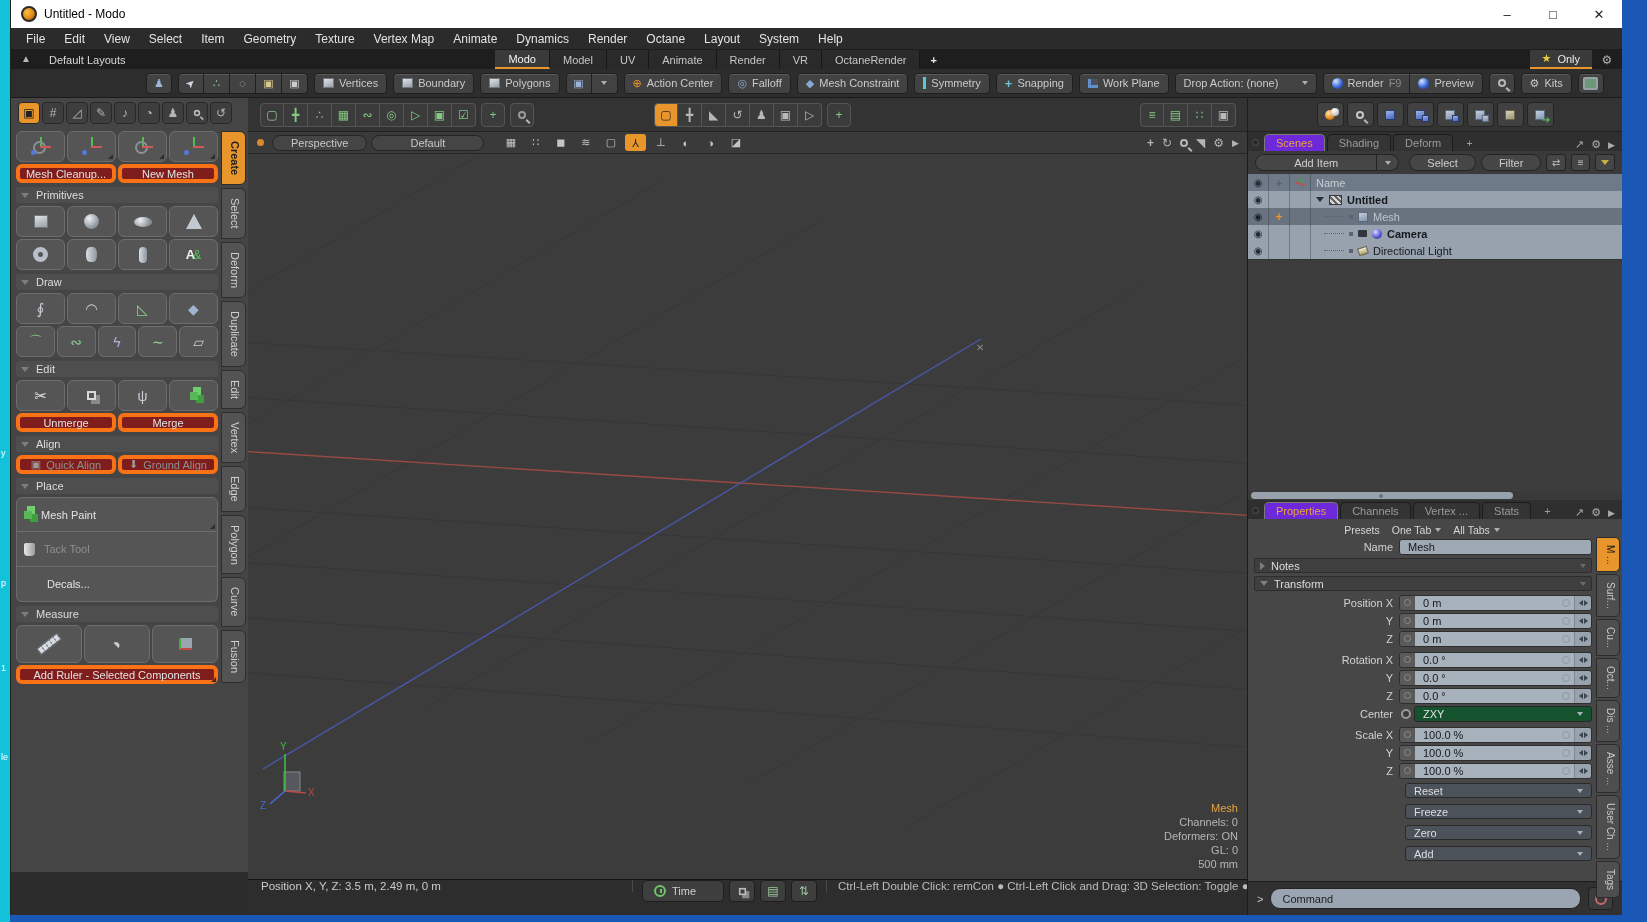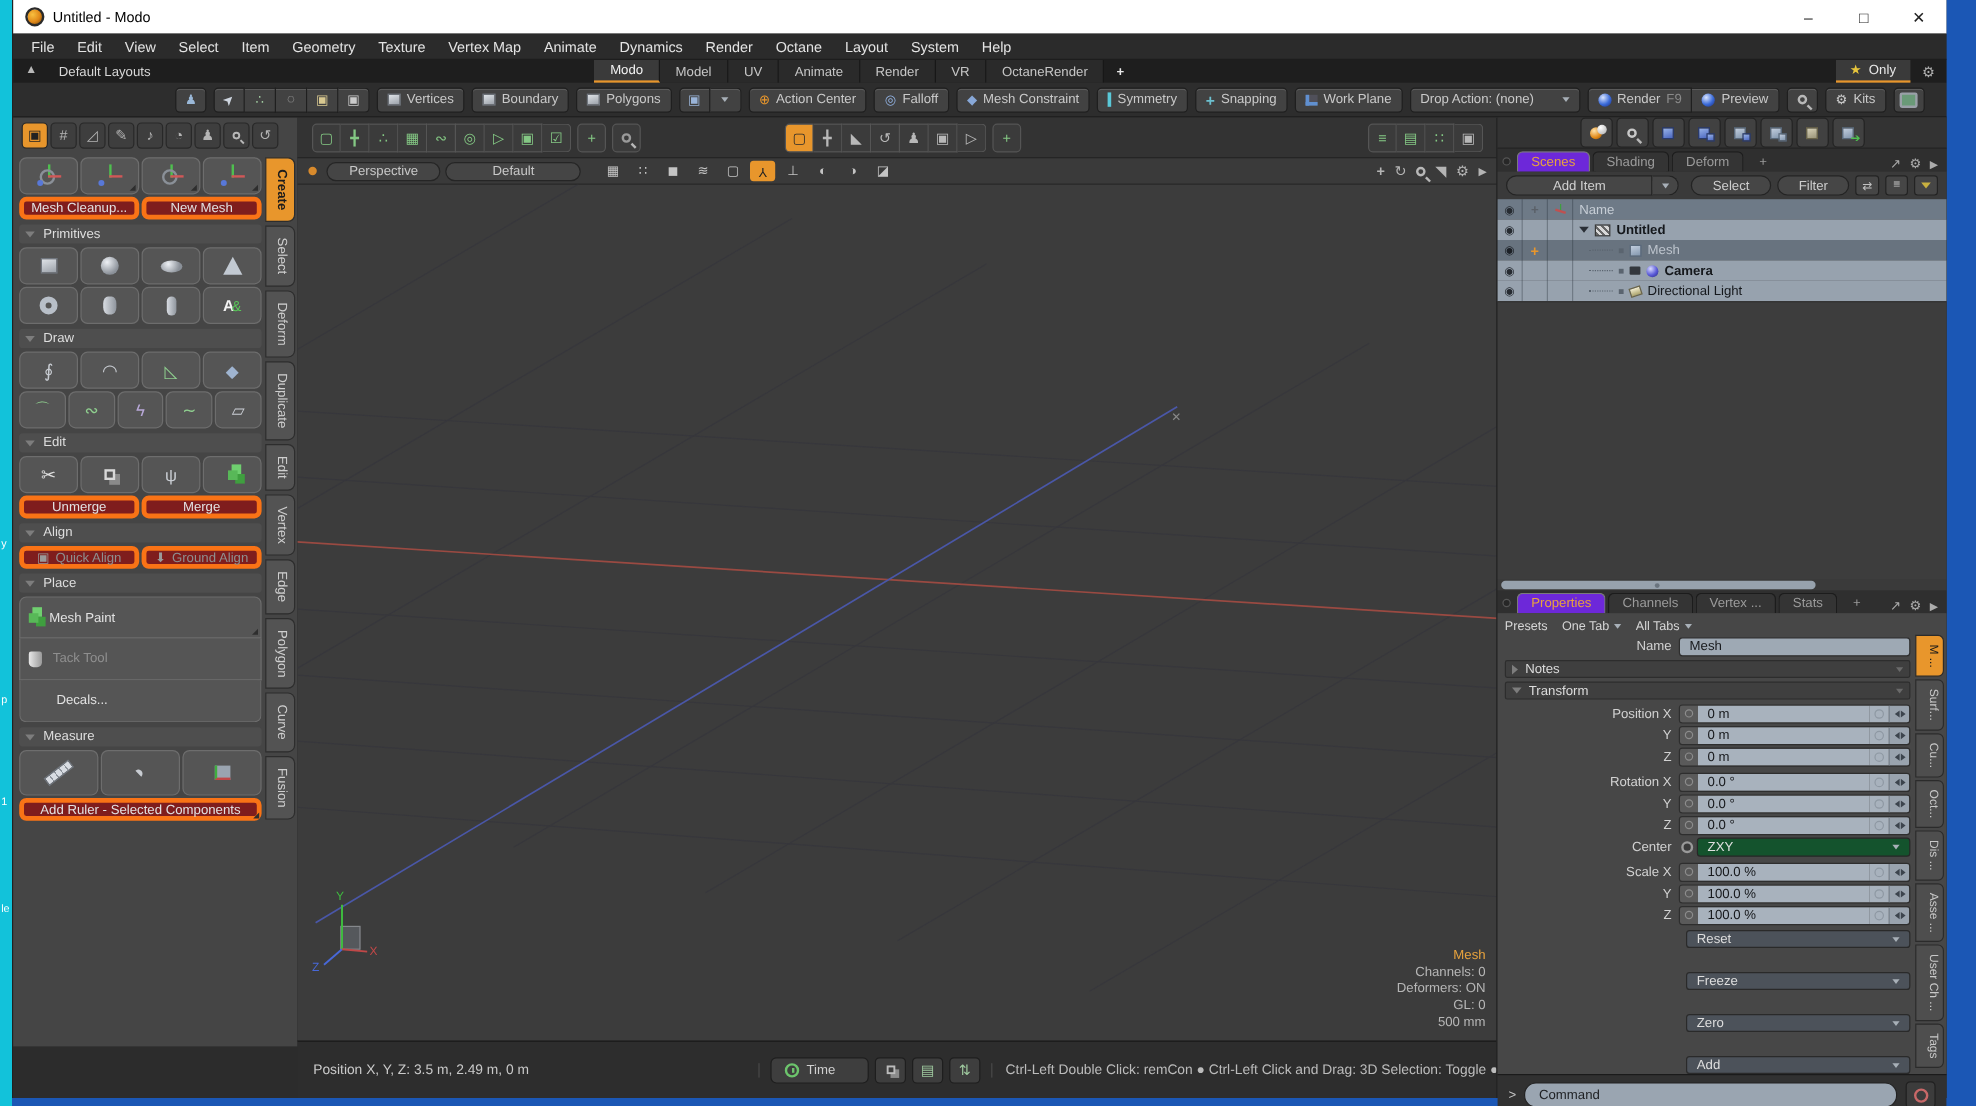--- a/index.html
+++ b/index.html
@@ -112,21 +112,21 @@
   .vph-btn { height:16px; border-radius:8px; background:#454545; border:1px solid #252525; color:#c8c8c8; display:flex; align-items:center; justify-content:center; padding:0 18px; }
   .vph-ico { width:21px; height:17px; border-radius:3px; display:flex; align-items:center; justify-content:center; color:#c4c4c4; font-size:11px; }
   .vph-ico.active { background:#e8962c; color:#222; }
   .vph-right { margin-left:auto; display:flex; align-items:center; gap:8px; color:#b4b4b4; font-size:12px; }
   .vp-canvas { flex:1; position:relative; background:#3c3c3c; }
   .vp-canvas svg { position:absolute; inset:0; }
   .vp-info { position:absolute; right:10px; bottom:8px; text-align:right; color:#b6b6b6; line-height:14px; }
   .vp-info .t { color:#e8a33d; }
 
   
-  .statusbar { height:48px; background:#2d2d2d; border-top:1px solid #141414; display:flex; align-items:center; }
+  .statusbar { height:36px; background:#2d2d2d; border-top:1px solid #141414; display:flex; align-items:flex-start; }
   .sb-pos { width:385px; border-right:1px solid #4a4a4a; display:flex; align-items:center; padding-left:13px; color:#cacaca; font-size:11.5px; }
   .sb-mid { display:flex; align-items:center; gap:5px; padding:0 9px; }
   .time-btn { height:22px; width:82px; border-radius:5px; background:#3e3e3e; border:1px solid #1e1e1e; display:flex; align-items:center; gap:6px; padding:0 11px; color:#d0d0d0; }
   .clock { width:12px; height:12px; border-radius:50%; border:2px solid #6cc46c; position:relative; }
   .clock::after { content:""; position:absolute; left:4px; top:2px; width:2px; height:4px; background:#6cc46c; }
   .sb-ibtn { width:26px; height:22px; border-radius:4px; background:#3e3e3e; border:1px solid #1e1e1e; display:flex; align-items:center; justify-content:center; color:#9ec89e; font-size:12px; }
   .sb-hints { flex:1; border-left:1px solid #4a4a4a; display:flex; align-items:center; padding-left:11px; color:#bcbcbc; font-size:11.5px; overflow:hidden; white-space:nowrap; }
 
   
   .right-panel { position:absolute; right:0; top:0; width:375px; height:817px; background:#3a3a3a; border-left:1px solid #1c1c1c; display:flex; flex-direction:column; }
@@ -170,40 +170,40 @@
   .axico::after { content:""; position:absolute; left:0; top:5px; width:9px; height:1.5px; background:#c05050; transform:rotate(18deg); }
   .plus-g { color:#5a6068; font-weight:bold; font-size:11px; }
   .plus-o { color:#e8962c; font-weight:bold; font-size:12px; }
   .scene-empty { height:232px; background:#3d3d3d; border-top:1px solid #333; flex:none; }
   .hscroll { height:9px; background:#3a3a3a; display:flex; align-items:center; padding:0 3px; flex:none; }
   .hthumb { width:262px; height:7px; background:#97a2ad; border-radius:4px; position:relative; }
   .hthumb::after { content:""; position:absolute; left:128px; top:1.5px; width:4px; height:4px; border-radius:50%; background:#6a747e; }
 
   
   .prop-area { flex:1; position:relative; background:#474747; padding:3px 30px 0 6px; }
-  .presets { display:flex; justify-content:flex-start; gap:12px; align-items:center; height:16px; color:#d6d6d6; font-size:10.5px; padding-right:2px; }
+  .presets { display:flex; justify-content:center; gap:12px; align-items:center; height:16px; color:#d6d6d6; font-size:10.5px; padding-right:2px; }
   .pr-dd { display:flex; align-items:center; gap:4px; }
   .frow { display:flex; align-items:center; height:17px; margin-bottom:1px; }
   .flabel { width:145px; text-align:right; padding-right:6px; color:#d2d2d2; flex:none; }
   .fgroup { flex:1; display:flex; height:16px; border:1px solid #2e2e2e; border-radius:3px; overflow:hidden; }
   .fc-circ { width:15px; background:#5a5a5a; display:flex; align-items:center; justify-content:center; flex:none; }
   .fc-circ i { width:7px; height:7px; border-radius:50%; border:1.5px solid #8c8c8c; }
   .fc-val { flex:1; background:#a8b2bd; color:#16181b; display:flex; align-items:center; padding-left:8px; }
   .fc-ghost { width:16px; background:#a8b2bd; display:flex; align-items:center; justify-content:center; }
   .fc-ghost i { width:8px; height:8px; border-radius:50%; border:1.5px solid #8e98a3; }
   .fc-step { width:17px; background:#99a3ae; border-left:1px solid #7e8893; display:flex; align-items:center; justify-content:center; gap:1px; flex:none; }
   .st-l { width:0; height:0; border-top:3.5px solid transparent; border-bottom:3.5px solid transparent; border-right:4px solid #3c444d; }
   .st-r { width:0; height:0; border-top:3.5px solid transparent; border-bottom:3.5px solid transparent; border-left:4px solid #3c444d; }
   .nameinput { flex:1; height:16px; border-radius:3px; background:#9ea9b4; border:1px solid #2e2e2e; color:#16181b; font:11px "Liberation Sans",sans-serif; padding:0 8px; }
   .secbar { height:15px; background:#3f3f3f; border:1px solid #2d2d2d; border-radius:2px; display:flex; align-items:center; gap:6px; padding:0 5px; color:#dcdcdc; margin:3px 0; }
   .secbar .endtri { margin-left:auto; }
   .radio { width:10px; height:10px; border-radius:50%; background:#3a3a3a; border:2px solid #9a9a9a; margin:0 3px 0 2px; }
   .dropfield { flex:1; height:16px; background:#14532d; border:1px solid #272727; border-radius:3px; color:#e0e0e0; display:flex; align-items:center; padding:0 8px; }
   .dropfield .dd-tri { margin-left:auto; }
-  .actions { margin-left:151px; display:flex; flex-direction:column; gap:20px; margin-top:4px; }
+  .actions { margin-left:151px; display:flex; flex-direction:column; gap:6px; margin-top:4px; }
   .act { height:15px; background:#4c525a; border:1px solid #2a2a2a; border-radius:3px; color:#dedede; display:flex; align-items:center; padding:0 8px; }
   .act .dd-tri { margin-left:auto; }
   .prop-side { position:absolute; right:2px; top:18px; width:24px; display:flex; flex-direction:column; gap:2px; }
   .stab { writing-mode:vertical-rl; background:#4e4e4e; border:1px solid #2b2b2b; border-radius:0 5px 5px 0; color:#c8c8c8; padding:7px 3px; font-size:10px; text-align:center; }
   .stab.active { background:#e8962c; color:#1c1c1c; }
 
   
   .command-row { margin-top:auto; height:34px; background:#313131; border-top:1px solid #1b1b1b; display:flex; align-items:center; gap:7px; padding:0 9px; flex:none; }
   .cmd-prompt { color:#c8c8c8; }
   .cmd-input { flex:1; height:21px; border-radius:10px; background:#9aa5b1; border:1px solid #222; color:#1d1f22; font:11px "Liberation Sans",sans-serif; padding:0 11px; }

